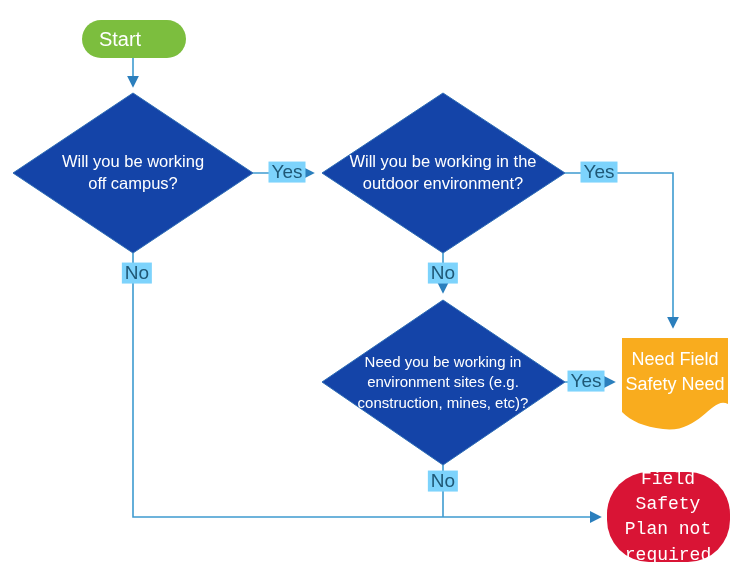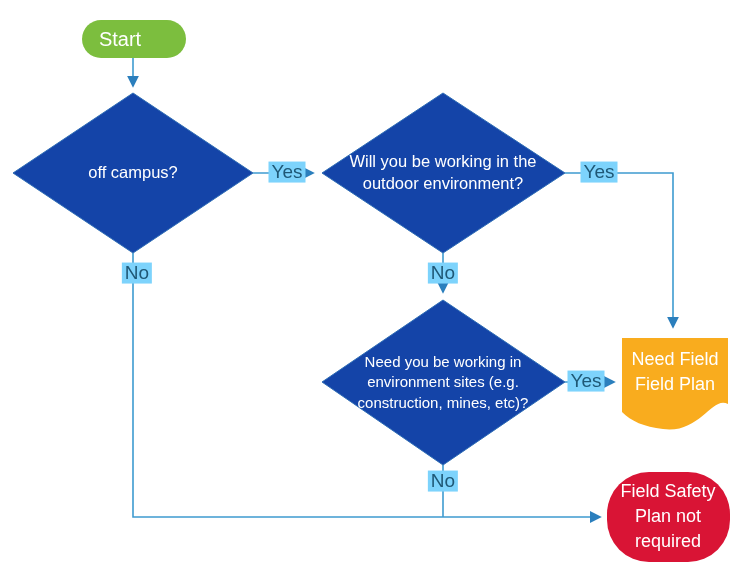--- a/index.html
+++ b/index.html
@@ -64,40 +64,41 @@
     <path d="M622,338 L728,338 L728,404
              C 712,395 700,434 663,429
              C 644,427 631,421 622,412 Z" fill="#F9AC1E"></path>
 
     <rect x="607" y="472" width="123" height="90" rx="42" ry="42" fill="#D91435"></rect>
   </svg>
 
   <div class="node-text start-text" style="left:120px;top:39px;">Start</div>
 
   <div class="node-text diamond-text" style="left:133px;top:173px;width:210px;">
+    <div>Will you be working</div>
     <div>off campus?</div>
   </div>
 
   <div class="node-text diamond-text" style="left:443px;top:173px;width:220px;">
     <div>Will you be working in the</div>
     <div>outdoor environment?</div>
   </div>
 
   <div class="node-text diamond-text small" style="left:443px;top:382px;width:230px;">
     <div>Need you be working in</div>
     <div>environment sites (e.g.</div>
     <div>construction, mines, etc)?</div>
   </div>
 
   <div class="node-text result-text" style="left:675px;top:372px;width:112px;">
     <div>Need Field</div>
-    <div>Field Plan</div>
+    <div>Safety Need</div>
   </div>
 
-  <div class="node-text result-text" style="left:668px;top:517px;width:120px;">
+  <div class="node-text result-text" style="left:668px;top:517px;width:120px;font-family:Liberation Mono, monospace;">
     <div>Field Safety</div>
     <div>Plan not</div>
     <div>required</div>
   </div>
 
   <div class="edge-label" style="left:287px;top:172px;">Yes</div>
   <div class="edge-label" style="left:599px;top:172px;">Yes</div>
   <div class="edge-label" style="left:586px;top:381px;">Yes</div>
   <div class="edge-label" style="left:137px;top:273px;">No</div>
   <div class="edge-label" style="left:443px;top:273px;">No</div>

